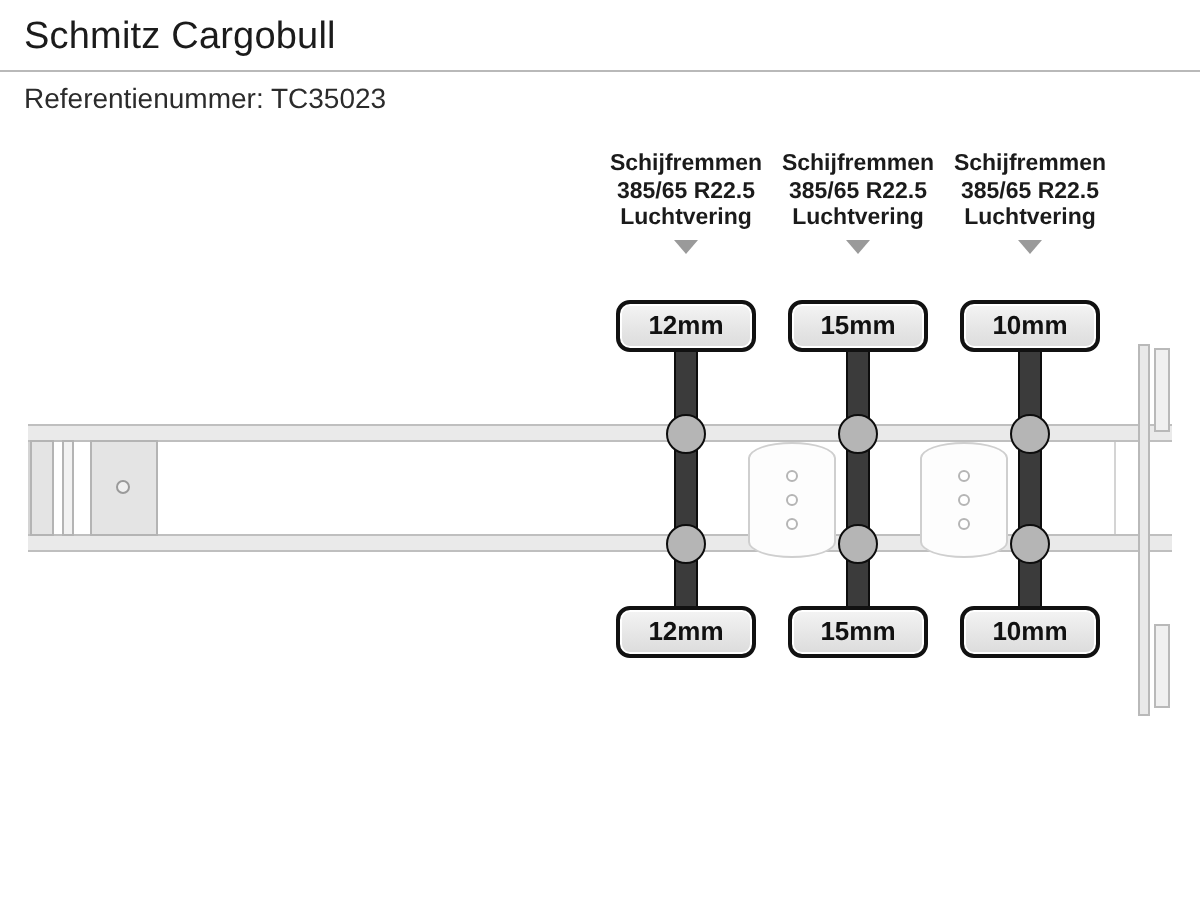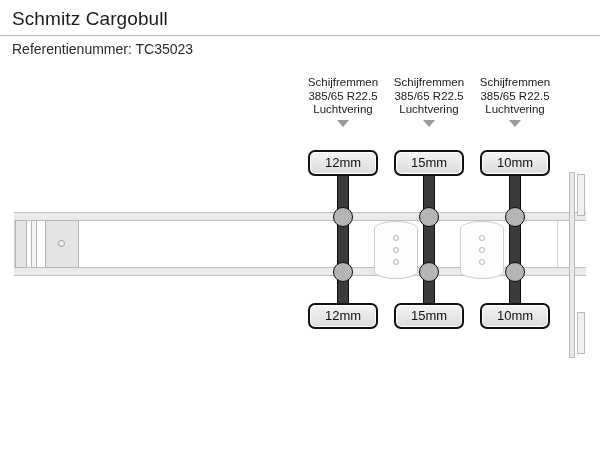--- a/index.html
+++ b/index.html
@@ -43,20 +43,21 @@
     line-height: 12px;
     white-space: nowrap;
   }
 
   
   #trailer-diagram {
     position: absolute;
     left: 0; top: 62px;
     width: 590px;
     height: 388px;
+    font-weight: bold;
   }
 
   
   .axle-label {
     position: absolute;
     top: 14px;
     width: 86px;
     text-align: center;
     font-size: 11.5px;
     line-height: 13.5px;

